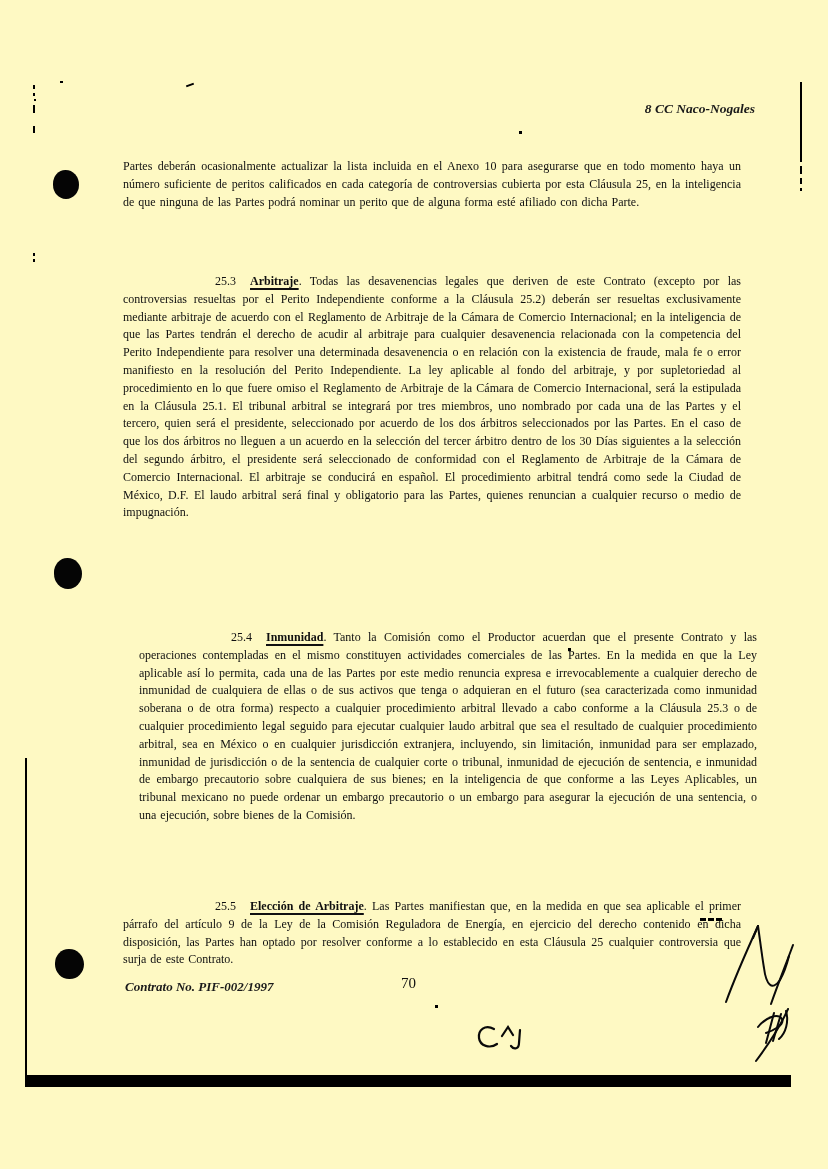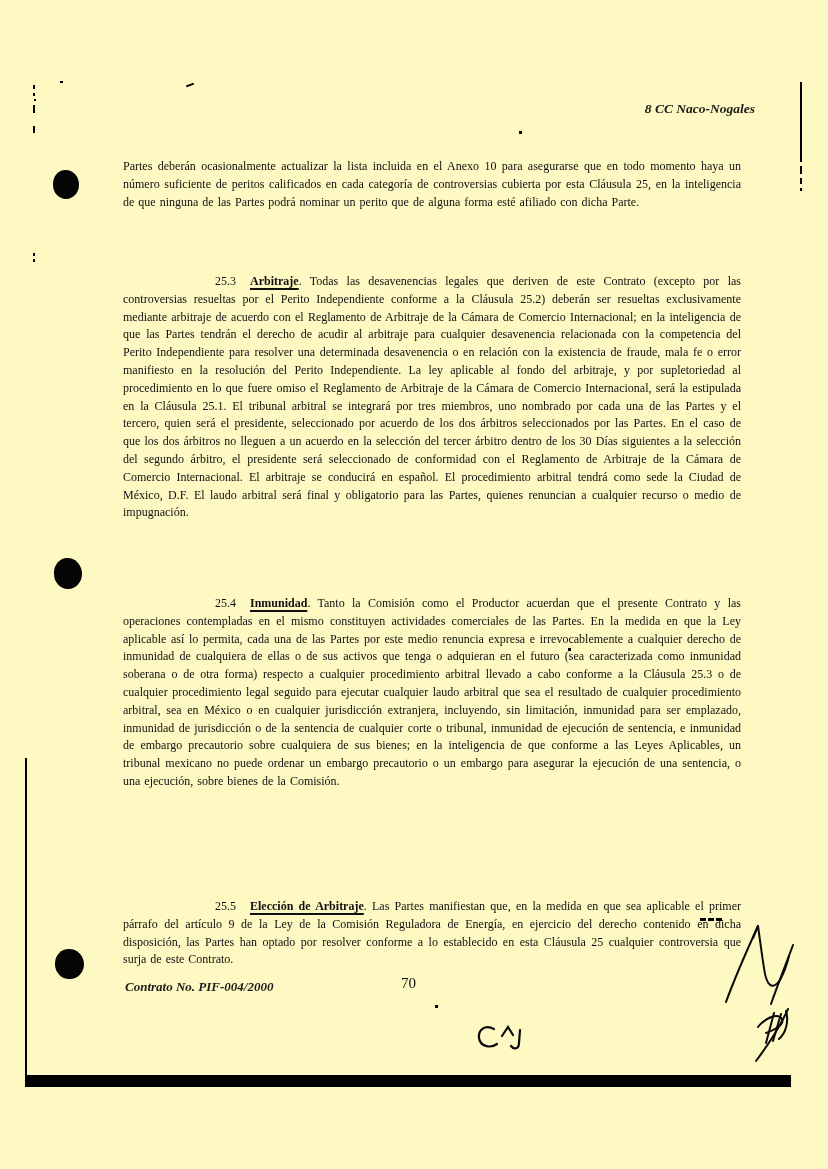--- a/index.html
+++ b/index.html
@@ -12,21 +12,21 @@
     position:absolute;top:101px;right:73px;
     font-style:italic;font-weight:bold;font-size:13.5px;color:#1a1a1a;
   }
   .body-par{
     position:absolute;left:123px;width:618px;
     font-size:12px;line-height:17.8px;text-align:justify;color:#101010;
     word-spacing:1px;
   }
   .intro{top:146px;}
   .sec-253{top:261px;}
-  .sec-254{top:583px;}
+  .sec-254{top:617px;margin-left:16px;}
   .sec-255{top:886px;}
   .sec-par{text-indent:92px;}
   .sec-num{font-weight:normal;margin-right:14px;}
   .sec-title{
     font-weight:bold;
     text-decoration:underline;
     text-decoration-thickness:1.5px;
     text-underline-offset:2.5px;
   }
   .footer-contract{
@@ -58,21 +58,21 @@
   <div class="hdr-right">8 CC Naco-Nogales</div>
 
   <p class="body-par intro">Partes deberán ocasionalmente actualizar la lista incluida en el Anexo 10 para asegurarse que en todo momento haya un número suficiente de peritos calificados en cada categoría de controversias cubierta por esta Cláusula 25, en la inteligencia de que ninguna de las Partes podrá nominar un perito que de alguna forma esté afiliado con dicha Parte.</p>
 
   <p class="body-par sec-par sec-253"><span class="sec-num">25.3</span><span class="sec-title">Arbitraje</span><span>. Todas las desavenencias legales que deriven de este Contrato (excepto por las controversias resueltas por el Perito Independiente conforme a la Cláusula 25.2) deberán ser resueltas exclusivamente mediante arbitraje de acuerdo con el Reglamento de Arbitraje de la Cámara de Comercio Internacional; en la inteligencia de que las Partes tendrán el derecho de acudir al arbitraje para cualquier desavenencia relacionada con la competencia del Perito Independiente para resolver una determinada desavenencia o en relación con la existencia de fraude, mala fe o error manifiesto en la resolución del Perito Independiente. La ley aplicable al fondo del arbitraje, y por supletoriedad al procedimiento en lo que fuere omiso el Reglamento de Arbitraje de la Cámara de Comercio Internacional, será la estipulada en la Cláusula 25.1. El tribunal arbitral se integrará por tres miembros, uno nombrado por cada una de las Partes y el tercero, quien será el presidente, seleccionado por acuerdo de los dos árbitros seleccionados por las Partes. En el caso de que los dos árbitros no lleguen a un acuerdo en la selección del tercer árbitro dentro de los 30 Días siguientes a la selección del segundo árbitro, el presidente será seleccionado de conformidad con el Reglamento de Arbitraje de la Cámara de Comercio Internacional. El arbitraje se conducirá en español. El procedimiento arbitral tendrá como sede la Ciudad de México, D.F. El laudo arbitral será final y obligatorio para las Partes, quienes renuncian a cualquier recurso o medio de impugnación.</span></p>
 
   <p class="body-par sec-par sec-254"><span class="sec-num">25.4</span><span class="sec-title">Inmunidad</span><span>. Tanto la Comisión como el Productor acuerdan que el presente Contrato y las operaciones contempladas en el mismo constituyen actividades comerciales de las Partes. En la medida en que la Ley aplicable así lo permita, cada una de las Partes por este medio renuncia expresa e irrevocablemente a cualquier derecho de inmunidad de cualquiera de ellas o de sus activos que tenga o adquieran en el futuro (sea caracterizada como inmunidad soberana o de otra forma) respecto a cualquier procedimiento arbitral llevado a cabo conforme a la Cláusula 25.3 o de cualquier procedimiento legal seguido para ejecutar cualquier laudo arbitral que sea el resultado de cualquier procedimiento arbitral, sea en México o en cualquier jurisdicción extranjera, incluyendo, sin limitación, inmunidad para ser emplazado, inmunidad de jurisdicción o de la sentencia de cualquier corte o tribunal, inmunidad de ejecución de sentencia, e inmunidad de embargo precautorio sobre cualquiera de sus bienes; en la inteligencia de que conforme a las Leyes Aplicables, un tribunal mexicano no puede ordenar un embargo precautorio o un embargo para asegurar la ejecución de una sentencia, o una ejecución, sobre bienes de la Comisión.</span></p>
 
   <p class="body-par sec-par sec-255"><span class="sec-num">25.5</span><span class="sec-title">Elección de Arbitraje</span><span>. Las Partes manifiestan que, en la medida en que sea aplicable el primer párrafo del artículo 9 de la Ley de la Comisión Reguladora de Energía, en ejercicio del derecho contenido en dicha disposición, las Partes han optado por resolver conforme a lo establecido en esta Cláusula 25 cualquier controversia que surja de este Contrato.</span></p>
 
-  <div class="footer-contract">Contrato No. PIF-004/2000</div>
+  <div class="footer-contract">Contrato No. PIF-002/1997</div>
   <div class="footer-page">70</div>
 
   <div class="punch-hole hole-1"></div>
   <div class="punch-hole hole-2"></div>
   <div class="punch-hole hole-3"></div>
 
   <div class="bottom-bar"></div>
   <div class="left-line"></div>
   <div class="right-line"></div>
   <div class="speck" style="left:800px;top:166px;width:2px;height:8px;"></div>

